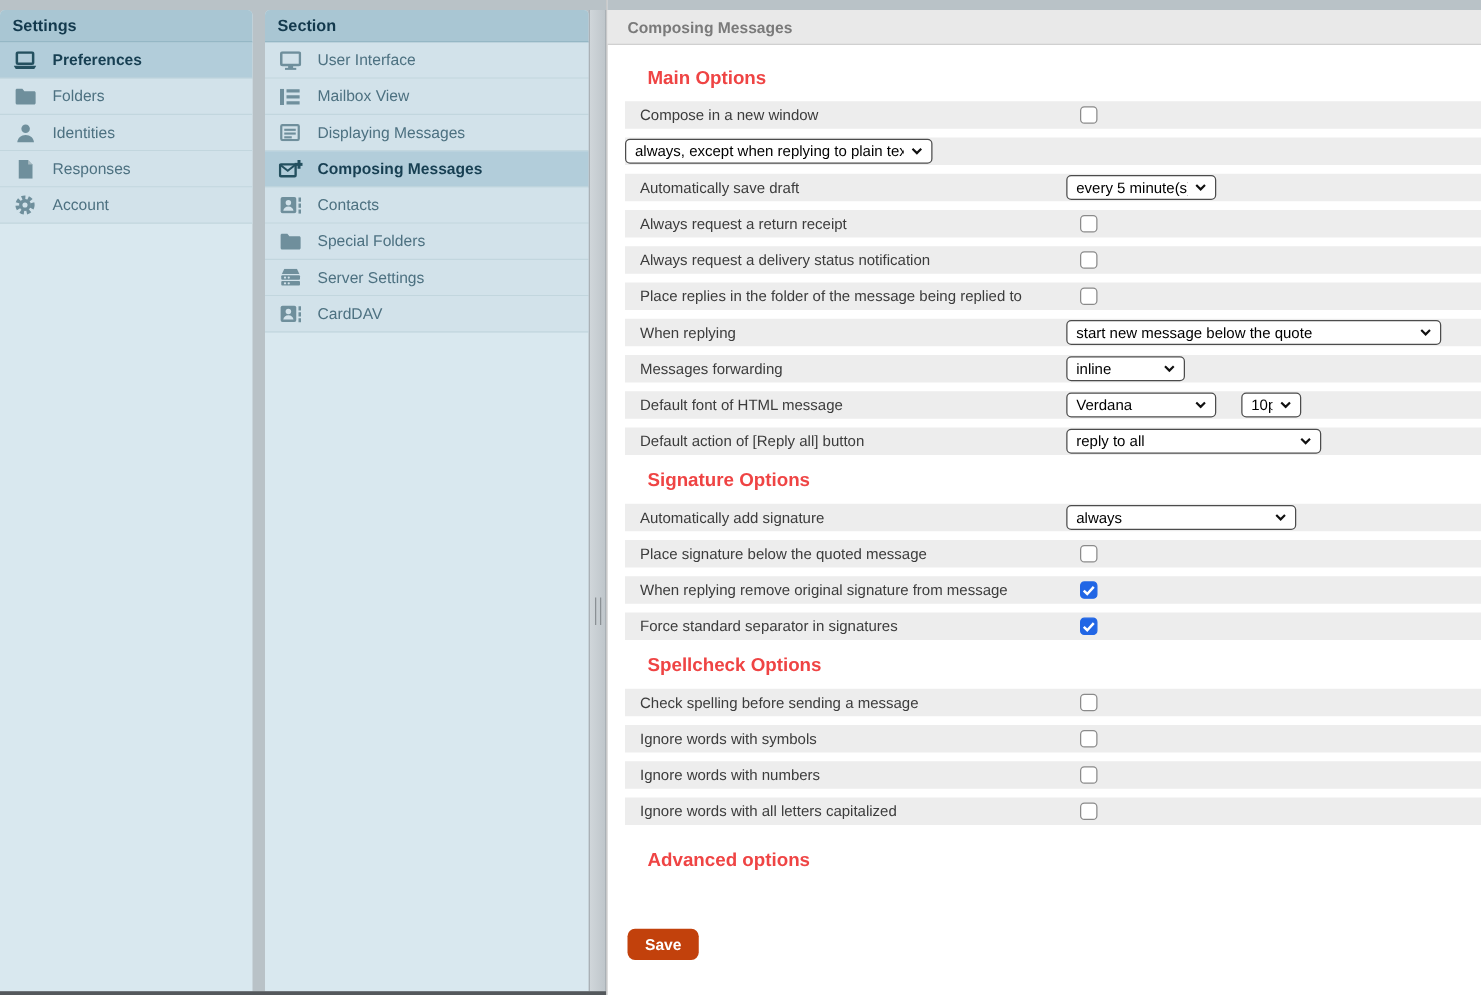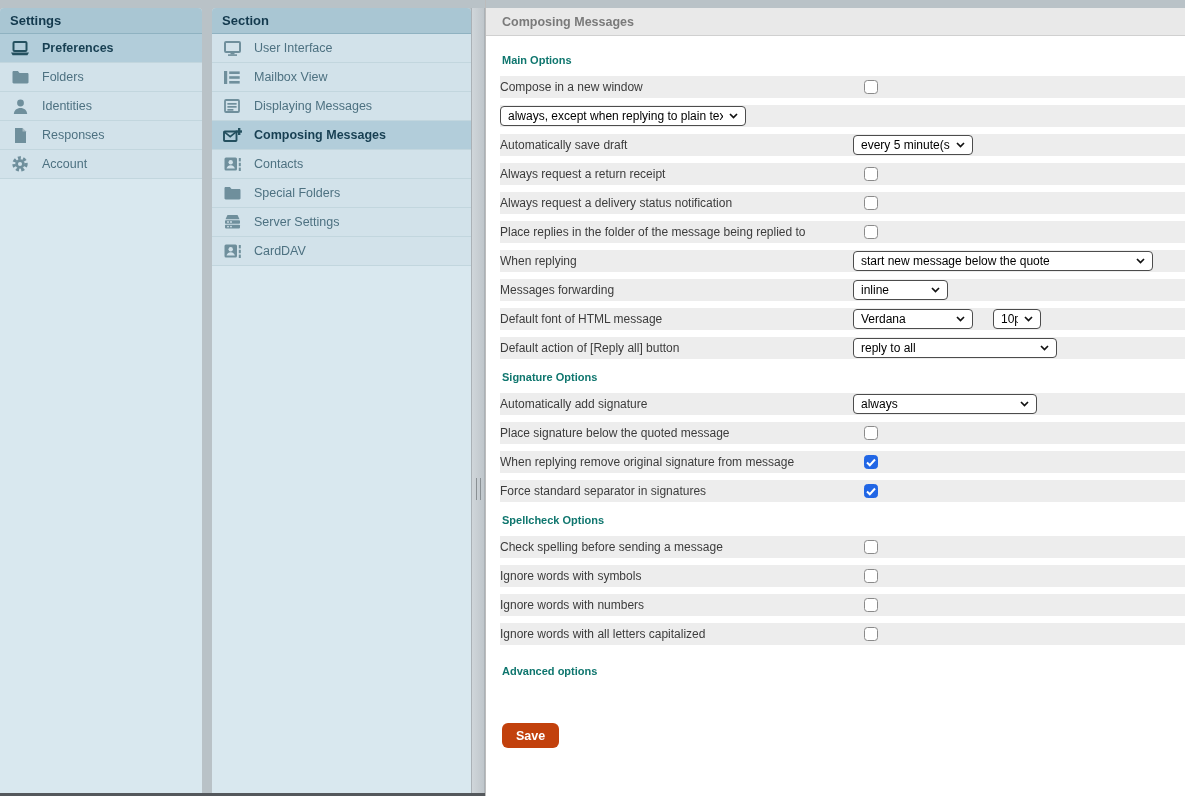--- a/index.html
+++ b/index.html
@@ -28,26 +28,26 @@
               border-left:1.5px solid #8a9094; border-right:1.5px solid #8a9094; }
   .bottom-strip { position:absolute; left:0; bottom:0; width:485px; height:3px; background:#54585c; }
 
   
   .main { position:absolute; left:485px; top:0; right:0; bottom:0; background:#fff; border-left:1px solid #bcbcbc; }
   .main-topstrip { height:8px; background:#b9c2c7; }
   .main-titlebar { height:28px; background:#e9e9e9; border-bottom:1px solid #d0d0d0;
                    display:flex; align-items:center; padding-left:16px;
                    font-size:12.5px; font-weight:bold; color:#7a7a7a; }
   .content { padding:12px 0 0 14px; height:calc(100% - 36px); overflow:hidden; }
-  h2.group-heading { font-size:11px; color:#0f766e; margin:12px 0 10px 2px; }
+  h2.group-heading { font-size:15px; color:#ef4444; margin:12px 0 10px 18px; }
   h2.first { margin-top:6px; }
   h2.adv { margin-top:20px; }
 
   .row { height:22px; background:#ededed; display:flex; align-items:center; margin-bottom:7px; }
-  .row-label { flex:0 0 353px; font-size:12px; color:#3c3c3c; white-space:nowrap; }
+  .row-label { flex:0 0 353px; padding-left:12px; font-size:12px; color:#3c3c3c; white-space:nowrap; }
 
   .select { height:20px; background:#fff; border:1px solid #4c4c4c; border-radius:4px;
             display:inline-flex; align-items:center; padding:0 7px; gap:6px; cursor:pointer; }
   .sel-txt { flex:1; font-size:12px; color:#000; white-space:nowrap; overflow:hidden; }
   .chev { display:flex; }
   .sel-group { display:flex; gap:20px; }
 
   .cb { width:14px; height:14px; background:#fff; border:1.5px solid #8a8a8a; border-radius:3.5px;
         margin-left:11px; cursor:pointer; display:flex; align-items:center; justify-content:center; }
   .cb svg { display:none; }

